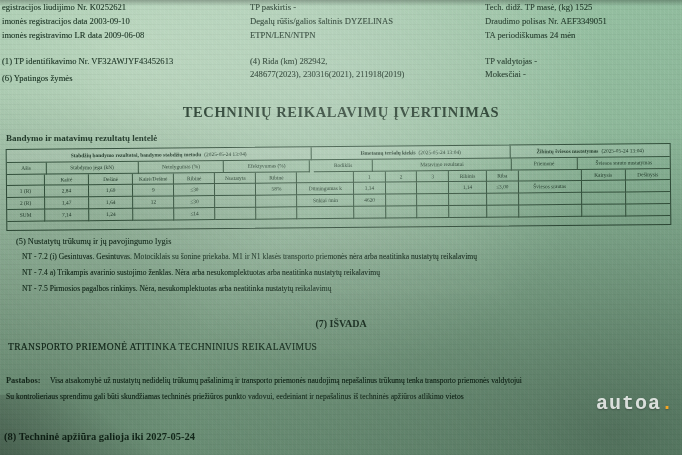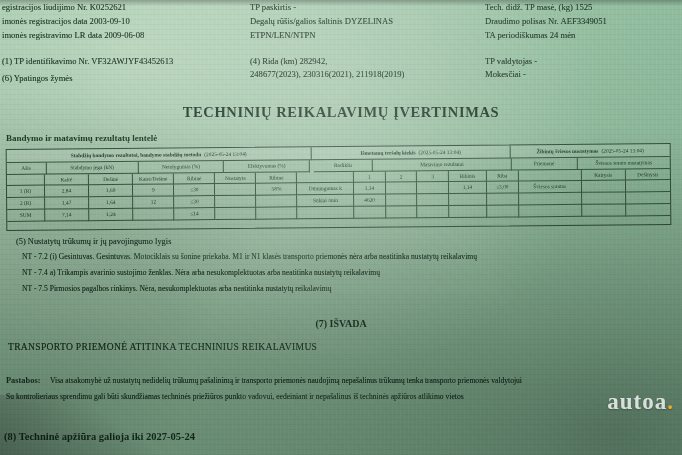--- a/index.html
+++ b/index.html
@@ -75,22 +75,22 @@
   }
   #conclline{position:absolute;left:8px;top:341px;font-size:9.6px;letter-spacing:.3px;}
   #valid{position:absolute;left:4px;top:431px;font-size:10.5px;font-weight:bold;}
 
   
   .smudge{position:absolute;background:rgba(160,200,170,.35);filter:blur(2.2px);pointer-events:none;}
 
   
   #wm{
     position:absolute;right:8px;bottom:40px;
-    font-family:Liberation Serif, serif;
-    font-size:23px;font-weight:bold;color:rgba(255,255,255,.80);
+    font-family:Liberation Mono, monospace;
+    font-size:20px;font-weight:bold;color:rgba(255,255,255,.80);
     letter-spacing:1px;text-shadow:0 1px 2px rgba(0,0,0,.25);
   }
   #wm .dot{color:#f5a623;}
   
   #fold{
     position:absolute;left:0;bottom:0;width:150px;height:60px;
     background:linear-gradient(35deg, rgba(0,0,0,.28), rgba(0,0,0,0) 70%);
     pointer-events:none;
   }
   #edge-top{

